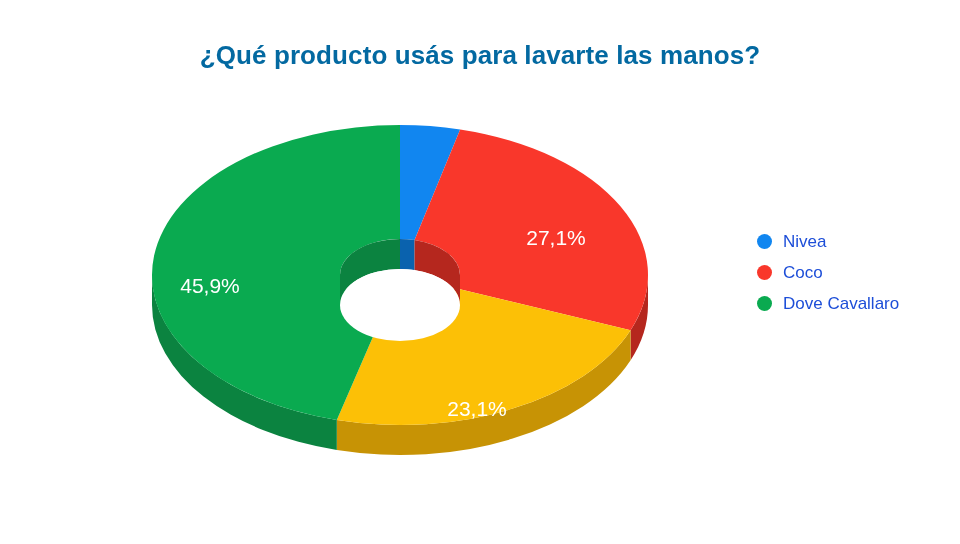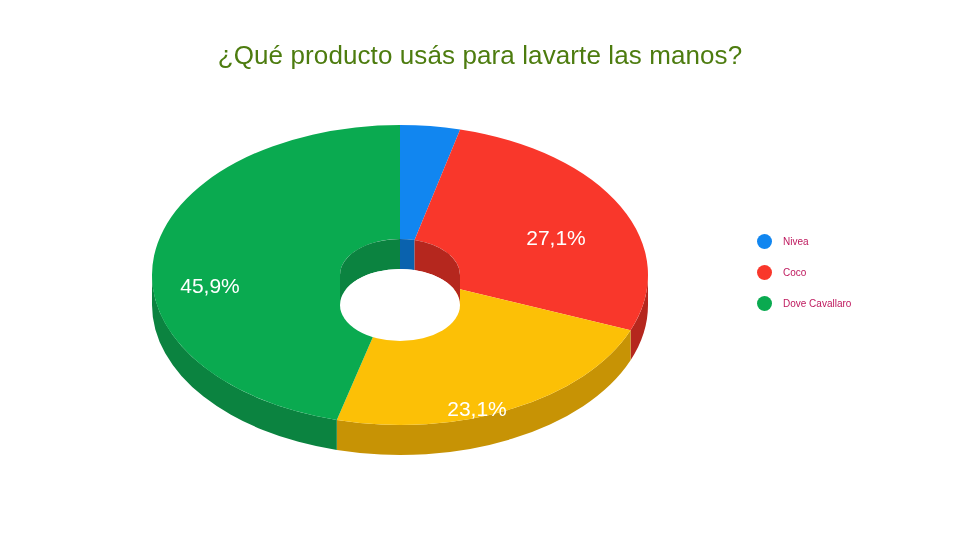--- a/index.html
+++ b/index.html
@@ -21,22 +21,22 @@
     background: #ffffff;
   }
   #chart-title {
     position: absolute;
     left: 0;
     top: 40px;
     width: 960px;
     text-align: center;
     font-family: "Liberation Sans", sans-serif;
     font-size: 26px;
-    font-weight: 400;
-    color: #4d7c0f;
+    font-weight: 700;
+    color: #0369a1;
     letter-spacing: 0.1px;
     white-space: nowrap;
   }
   #pie-svg {
     position: absolute;
     left: 0;
     top: 0;
   }
   .slice-label {
     font-family: "Liberation Sans", sans-serif;
@@ -58,22 +58,22 @@
   }
   .legend-swatch {
     width: 15px;
     height: 15px;
     border-radius: 50%;
     flex: 0 0 auto;
     margin-right: 11px;
   }
   .legend-label {
     font-family: "Liberation Sans", sans-serif;
-    font-size: 10px;
-    color: #be185d;
+    font-size: 17px;
+    color: #1d4ed8;
     white-space: nowrap;
     line-height: 1;
   }
 </style>
 </head>
 <body>
 
 <div id="chart-root">
 
   <div id="chart-title">¿Qué producto usás para lavarte las manos?</div>

